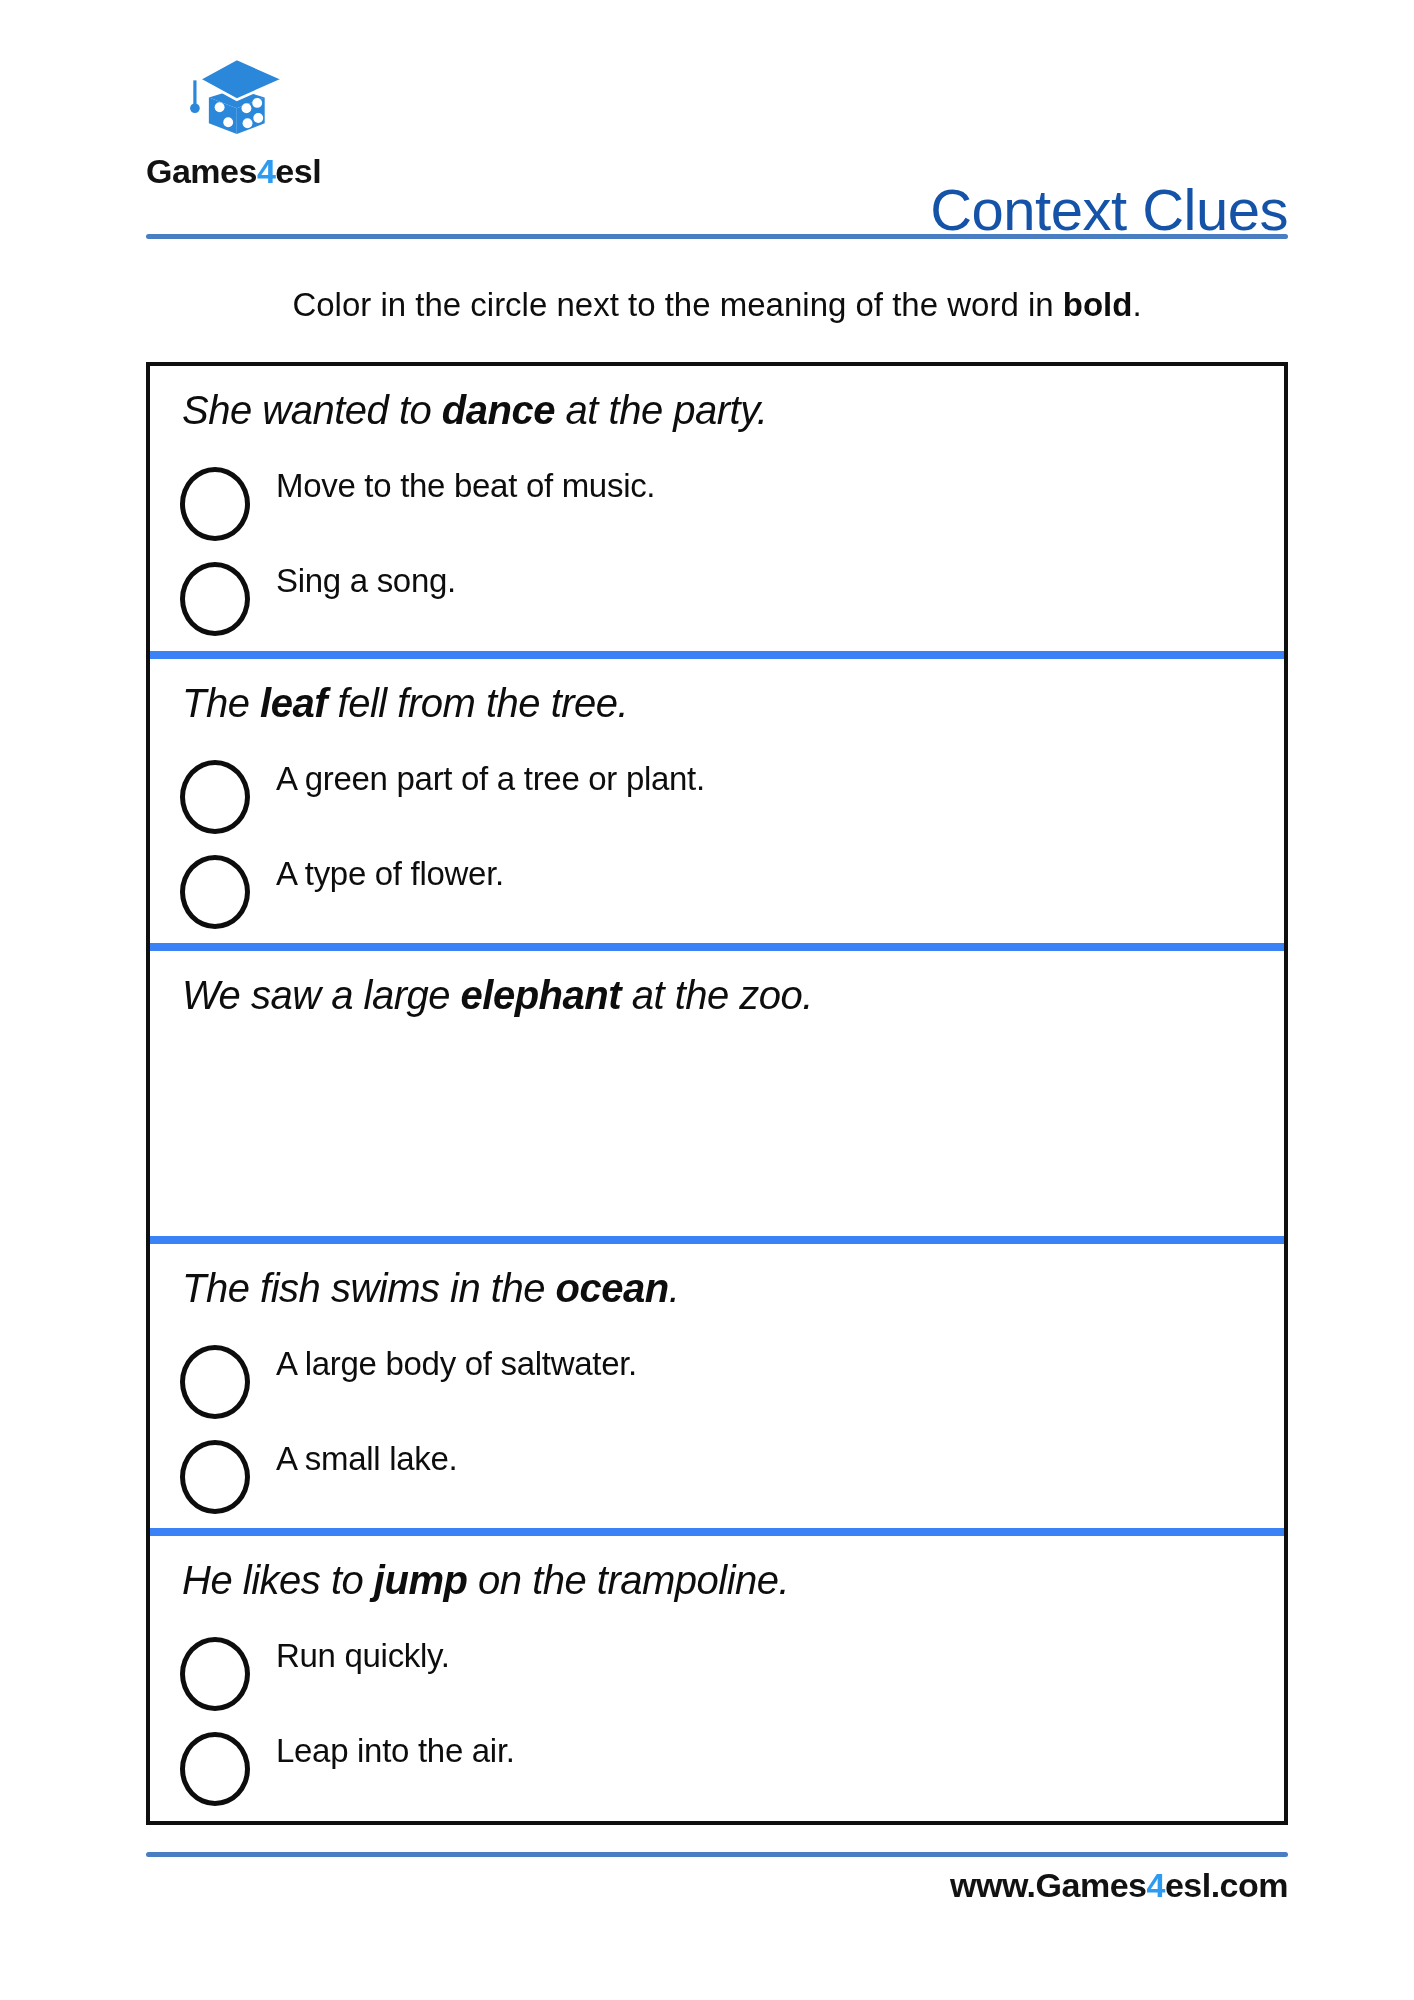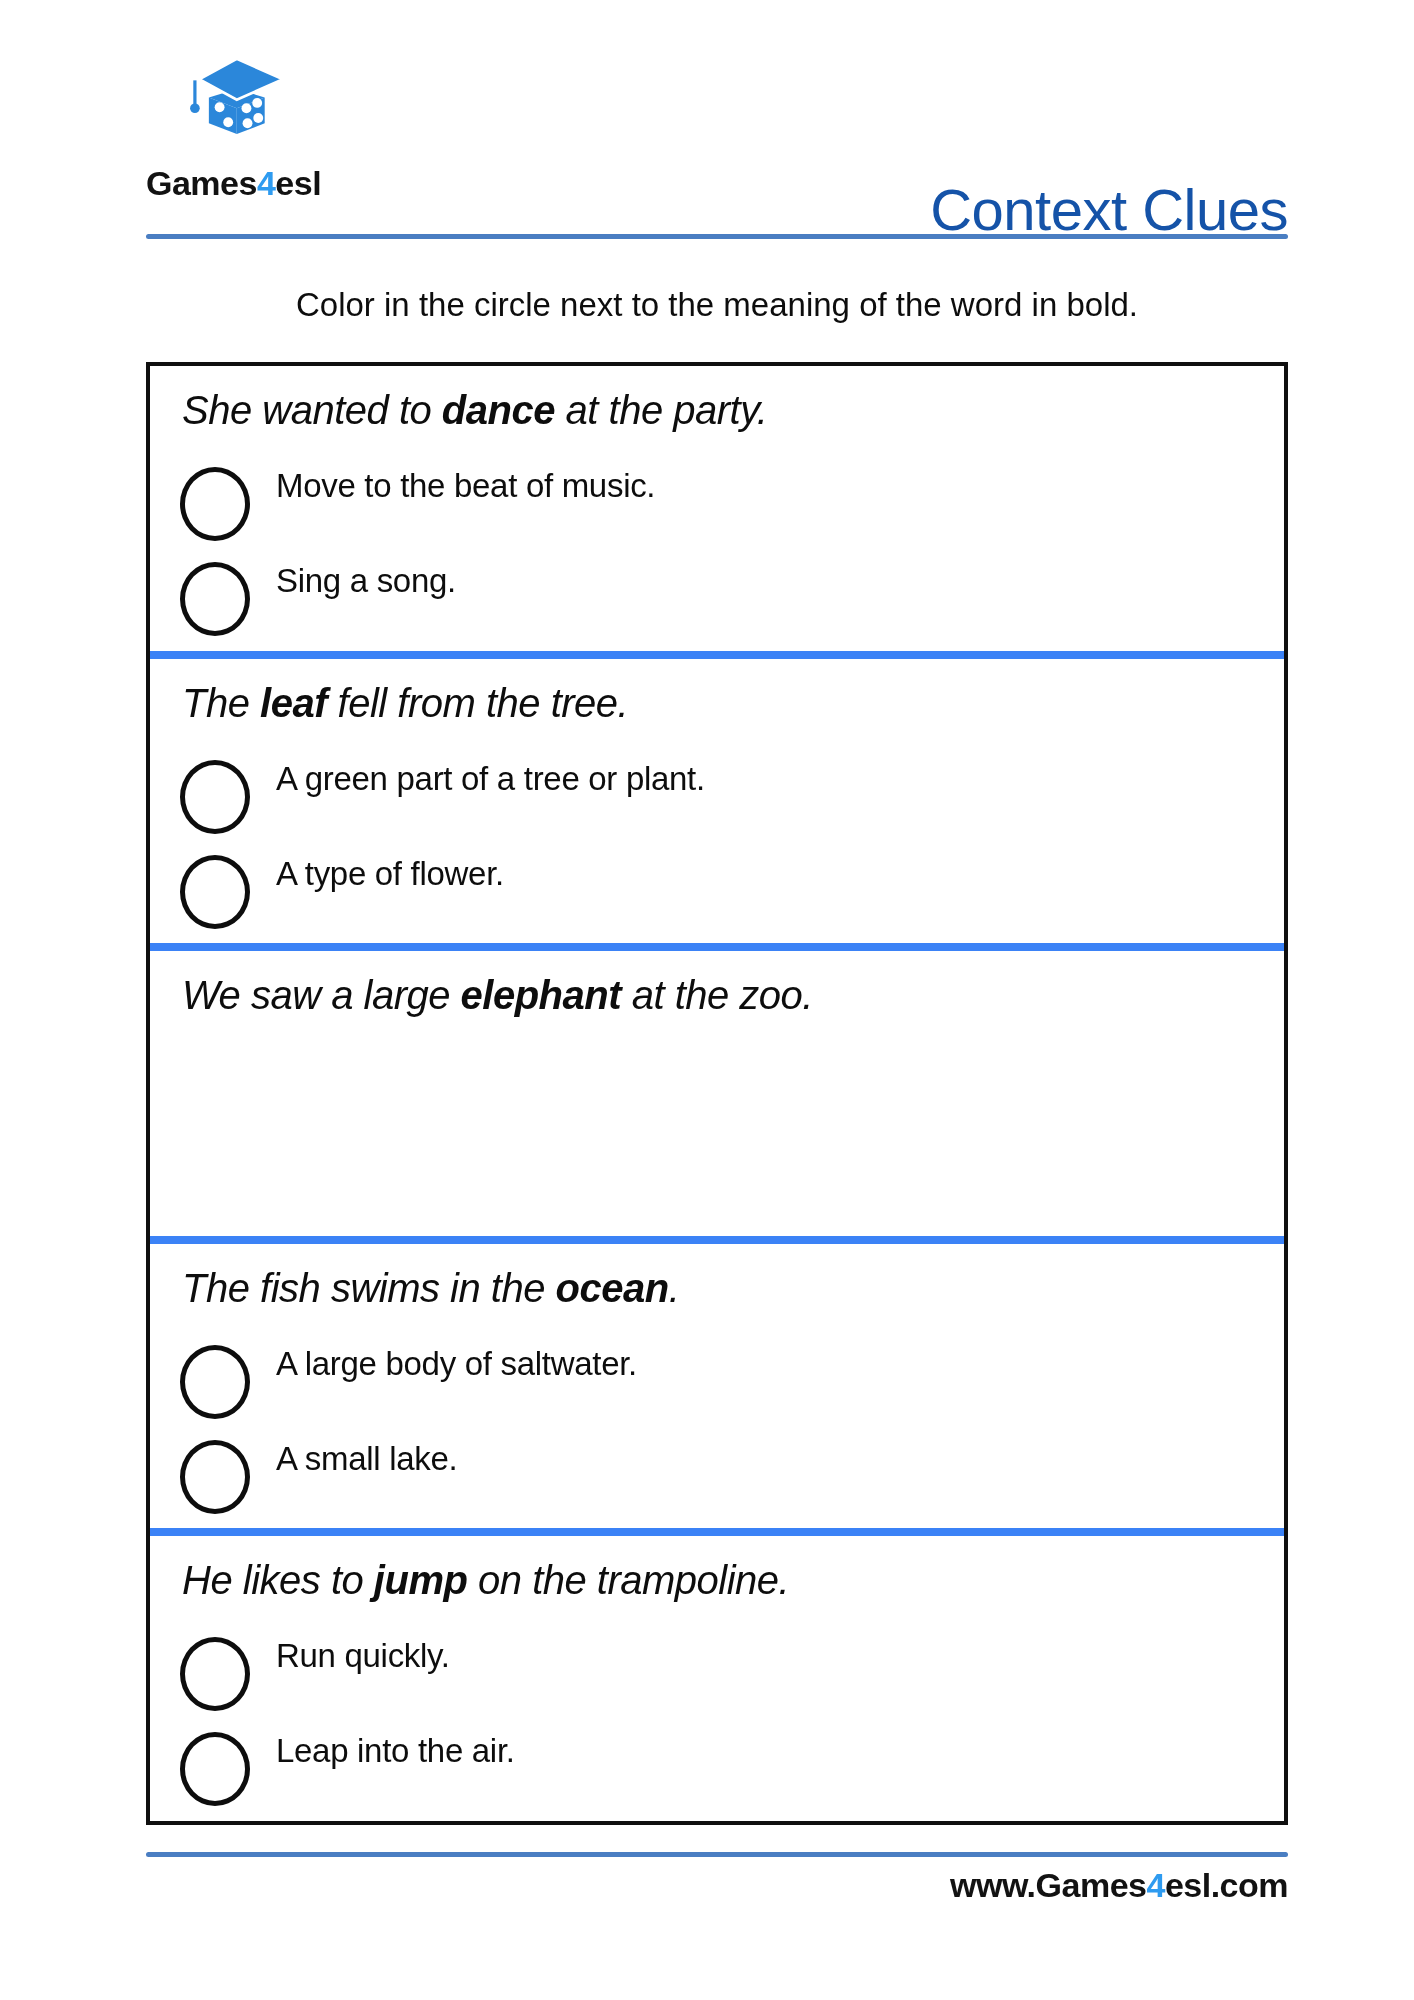--- a/index.html
+++ b/index.html
@@ -9,21 +9,21 @@
     font-family:"Liberation Sans", sans-serif;
     color:#0d0d0d;
     position:relative;
     overflow:hidden;
   }
 
   
   .logo { position:absolute; top:46px; left:146px; width:210px; }
   .logo-icon { display:block; margin-left:34px; }
   .logo-text {
-    margin-top:16px;
+    margin-top:4px;
     font-size:34px; font-weight:700; letter-spacing:-0.5px;
     color:#121212; white-space:nowrap;
   }
   .accent { color:#2e9bf0; }
 
   
   .page-title {
     position:absolute; top:176px; left:146px; width:1142px;
     text-align:right;
     font-size:58px; font-weight:400; letter-spacing:-0.5px;
@@ -34,21 +34,21 @@
     background:#4a7ec2; border-radius:3px;
   }
   .rule-top { top:234px; }
   .rule-bottom { top:1852px; }
 
   
   .instruction {
     position:absolute; top:286px; left:146px; width:1142px;
     text-align:center; font-size:33px; color:#0d0d0d;
   }
-  .instruction b { font-weight:400; }
+  .instruction b { font-weight:700; }
 
   
   .qtable {
     position:absolute; top:362px; left:146px;
     width:1142px; height:1463px;
     border:4px solid #0f0f0f; box-sizing:border-box;
     display:flex; flex-direction:column;
     background:#ffffff;
   }
   .qrow { flex:1 1 0; box-sizing:border-box; padding-left:30px; overflow:hidden; }

